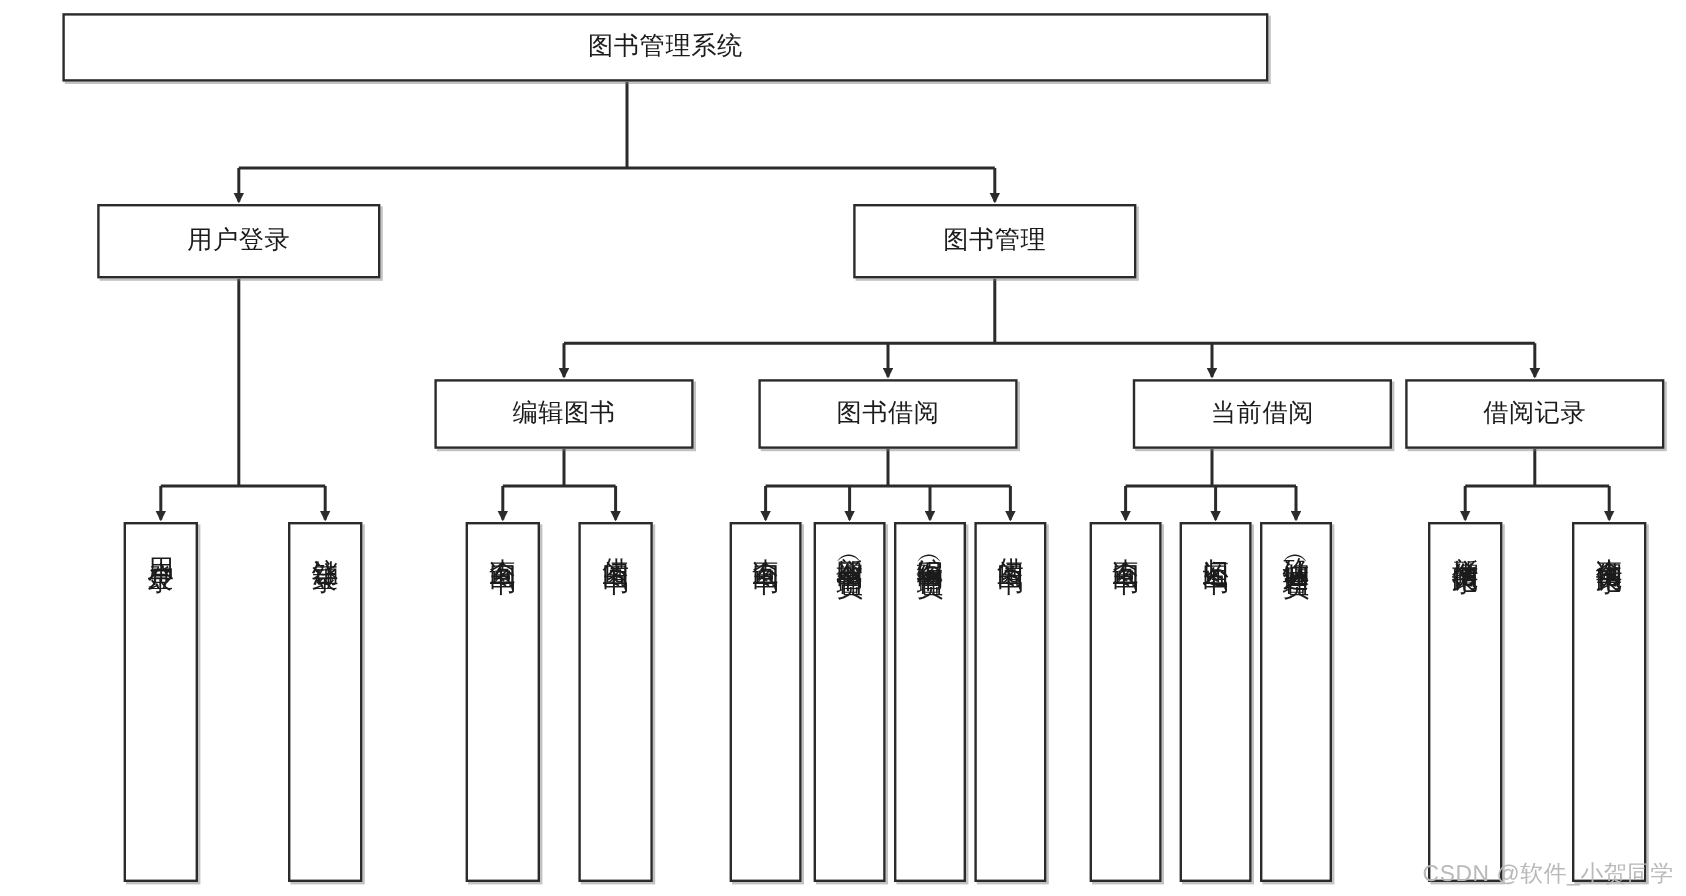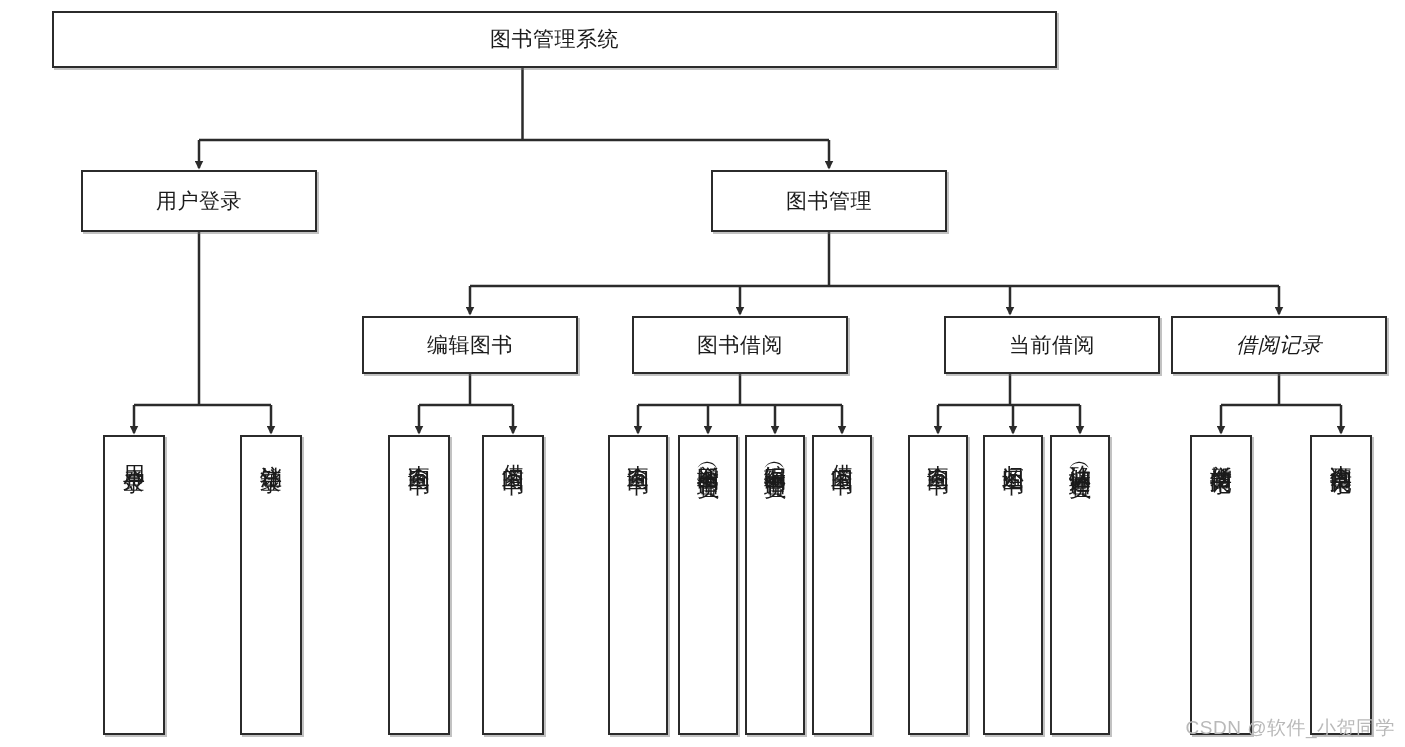--- a/index.html
+++ b/index.html
@@ -109,21 +109,21 @@
       </div>
       <div class="node" style="left: 362px; top: 316px; width: 216px; height: 58px;">
         <span class="label">编辑图书</span>
       </div>
       <div class="node" style="left: 632px; top: 316px; width: 216px; height: 58px;">
         <span class="label">图书借阅</span>
       </div>
       <div class="node" style="left: 902px; top: 316px; width: 216px; height: 58px; margin-left: 42px;">
         <span class="label">当前借阅</span>
       </div>
-      <div class="node" style="left: 1171px; top: 316px; width: 216px; height: 58px; font-style: italic;">
+      <div class="node" style="left: 1171px; top: 316px; width: 216px; height: 58px;">
         <span class="label">借阅记录</span>
       </div>
       <div class="node vertical" style="left: 103px; top: 435px; width: 62px; height: 300px;">
         <span class="label">用户登录</span>
       </div>
       <div class="node vertical" style="left: 240px; top: 435px; width: 62px; height: 300px;">
         <span class="label">注销登录</span>
       </div>
       <div class="node vertical" style="left: 388px; top: 435px; width: 62px; height: 300px;">
         <span class="label">查询图书</span>

